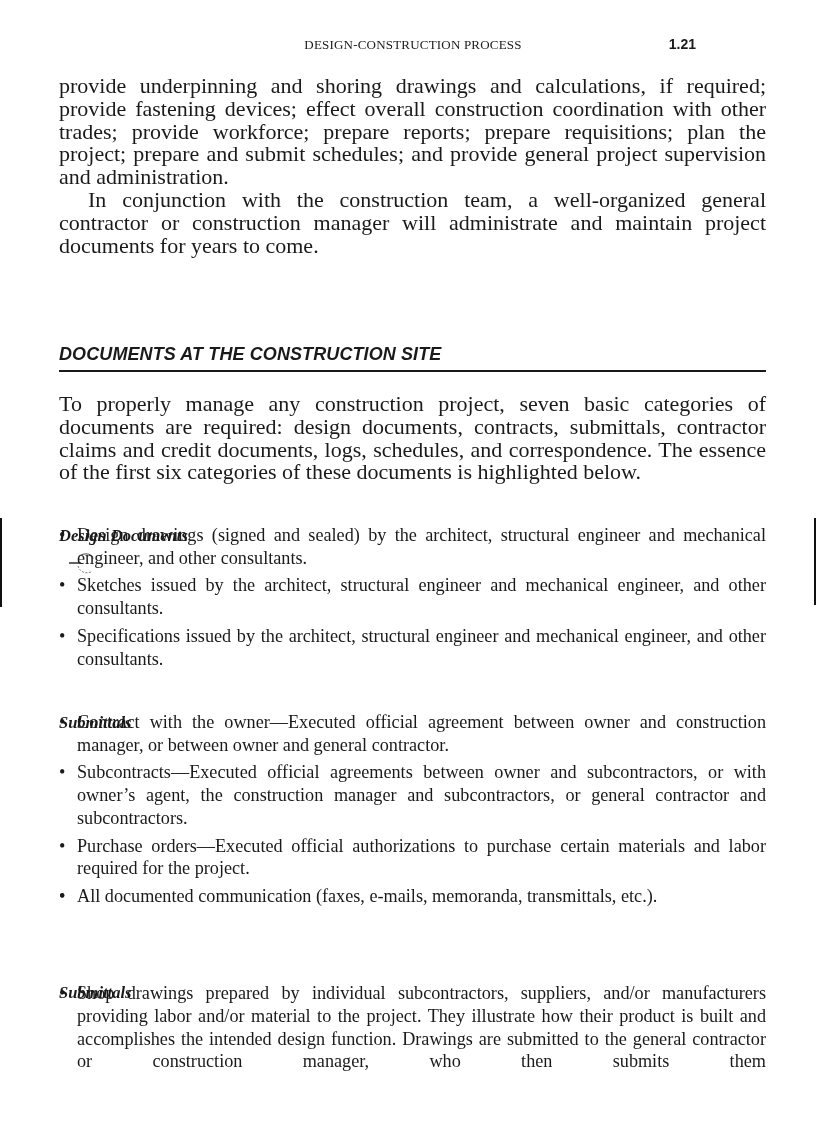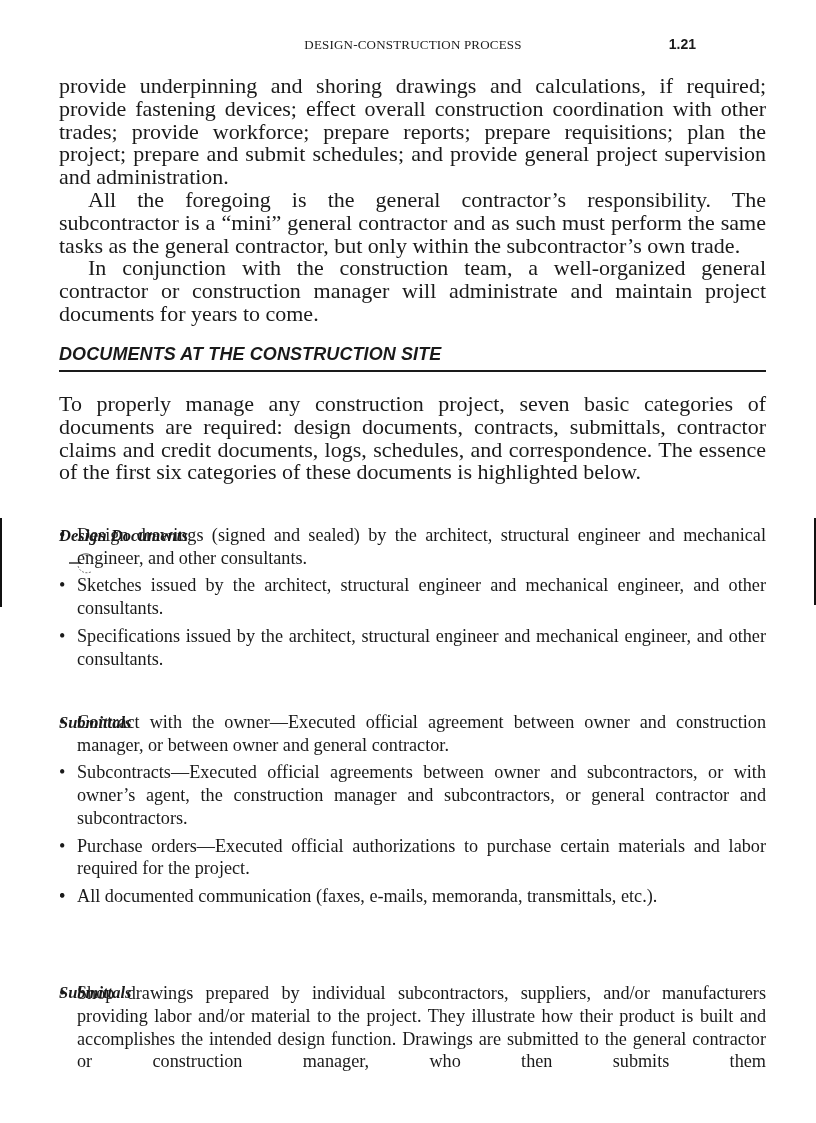--- a/index.html
+++ b/index.html
@@ -115,21 +115,20 @@
 </head>
 <body>
 
 <div class="running-head">
   <div class="running-title">DESIGN-CONSTRUCTION PROCESS</div>
   <div class="page-number">1.21</div>
 </div>
 
 <div class="body-text intro-block">
   <p>provide underpinning and shoring drawings and calculations, if required; provide fastening devices; effect overall construction coordination with other trades; provide workforce; prepare reports; prepare requisitions; plan the project; prepare and submit schedules; and provide general project supervision and administration.</p>
-  <p class="indent">All the foregoing is the general contractor’s responsibility. The subcontractor is a “mini” general contractor and as such must perform the same tasks as the general contractor, but only within the subcontractor’s own trade.</p>
   <p class="indent">In conjunction with the construction team, a well-organized general contractor or construction manager will administrate and maintain project documents for years to come.</p>
 </div>
 
 <div class="section-heading">DOCUMENTS AT THE CONSTRUCTION SITE</div>
 
 <div class="body-text section-intro">
   <p>To properly manage any construction project, seven basic categories of documents are required: design documents, contracts, submittals, contractor claims and credit documents, logs, schedules, and correspondence. The essence of the first six categories of these documents is highlighted below.</p>
 </div>
 
 <div class="subhead" style="top:498px;">Design Documents</div>

